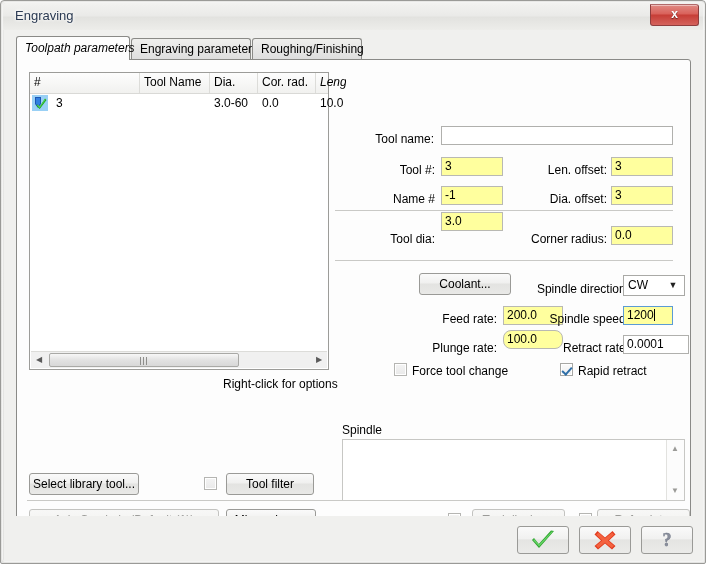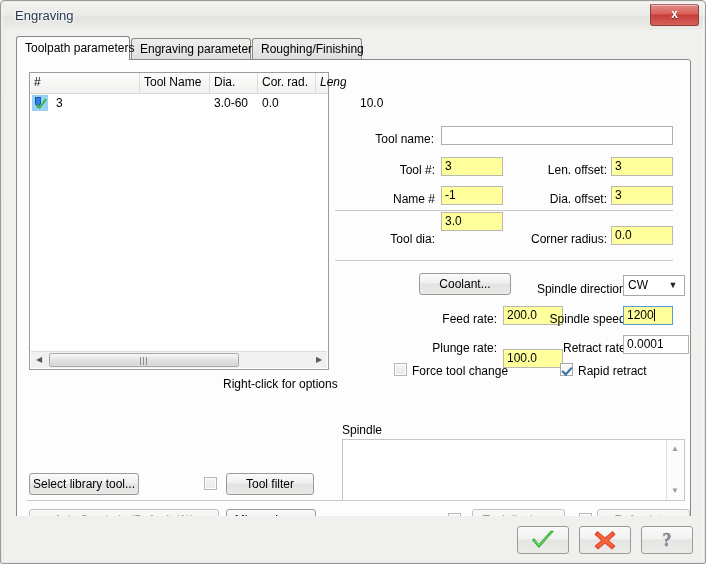--- a/index.html
+++ b/index.html
@@ -341,21 +341,21 @@
   <div id="titlebar">
     <div id="title-text">Engraving</div>
     <div id="close-button">
       <span class="x">x</span>
     </div>
   </div>
 
   <div id="dialog-body">
 
     <div id="tabstrip">
-      <div class="tab active" style="left:0px; width:114px;">
+      <div class="tab active" style="left:0px; width:114px;font-style:italic;">
         <span>Toolpath parameters</span>
       </div>
       <div class="tab" style="left:115px; width:120px;">
         <span>Engraving parameters</span>
       </div>
       <div class="tab" style="left:236px; width:110px;">
         <span>Roughing/Finishing</span>
       </div>
     </div>
 
@@ -376,21 +376,21 @@
             <rect x="0" y="0" width="16" height="16" fill="#99d0f5"></rect>
             <path d="M3 2 L9 2 L9 9 L6 13 L3 9 Z" fill="#1b56b5"></path>
             <path d="M4 3 L8 3 L8 8.5 L6 11.5 L4 8.5 Z" fill="#2f7fe0"></path>
             <path d="M5.5 9.5 L7.5 12 L13 3.5 L14.5 5 L7.7 14 L4.3 10.4 Z" fill="#19a319"></path>
             <path d="M6 9.8 L7.6 11.8 L12.8 4 L13.6 4.7 L7.6 13.1 L5 10.3 Z" fill="#4fd44f"></path>
           </svg>
           <div class="row-cell" style="left:22px;  width:88px;">3</div>
           <div class="row-cell" style="left:110px; width:70px;"></div>
           <div class="row-cell" style="left:180px; width:48px;">3.0-60</div>
           <div class="row-cell" style="left:228px; width:58px;">0.0</div>
-          <div class="row-cell" style="left:286px; width:32px;margin-left:40px;">10.0</div>
+          <div class="row-cell" style="left:286px; width:32px;">10.0</div>
         </div>
 
         <div id="list-hscroll">
           <div class="sb-arrow left">
               <div class="glyph">◀</div>
             </div>
           <div id="hscroll-thumb">
               <div class="grip"></div>
             </div>
           <div class="sb-arrow right">
@@ -434,21 +434,21 @@
         <span class="arrow">▼</span>
       </div>
 
       <div class="lbl right" style="left:372px; top:252px; width:108px;">Feed rate:</div>
       <div class="field yellow" style="left:486px; top:246px; width:60px;">200.0</div>
 
       <div class="lbl right" style="left:500px; top:252px; width:112px;">Spindle speed:</div>
       <div class="field yellow focused" style="left:606px; top:246px; width:50px;"><span>1200</span><span class="caret"></span></div>
 
       <div class="lbl right" style="left:372px; top:281px; width:108px;">Plunge rate:</div>
-      <div class="field yellow" style="left:486px; top:289px; width:60px;">100.0</div>
+      <div class="field yellow" style="left:486px; top:270px; width:60px;border-radius:8px;">100.0</div>
 
       <div class="lbl right" style="left:500px; top:281px; width:112px;">Retract rate:</div>
       <div class="field" style="left:606px; top:275px; width:66px;">0.0001</div>
 
       <div class="cb inner gray" style="left:377px; top:303px;"></div>
       <div class="lbl" style="left:395px; top:304px;">Force tool change</div>
 
       <div class="cb inner checked" style="left:543px; top:303px;"></div>
       <div class="lbl" style="left:561px; top:304px;">Rapid retract</div>
 

